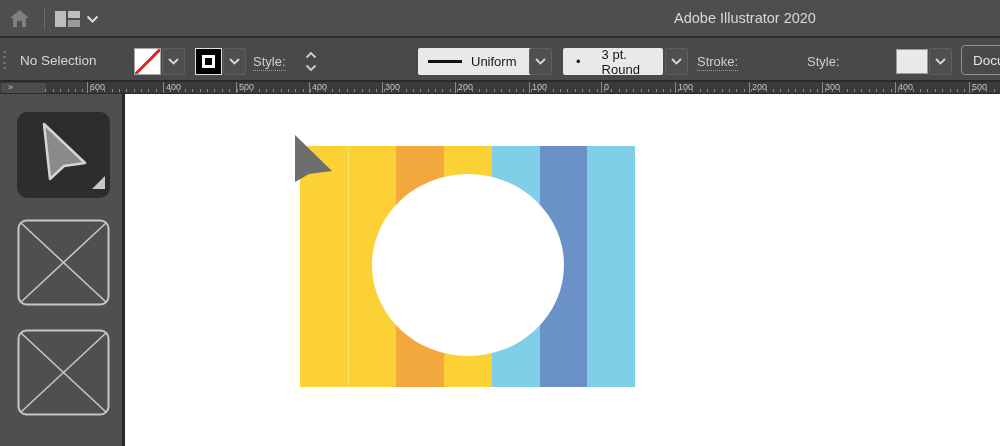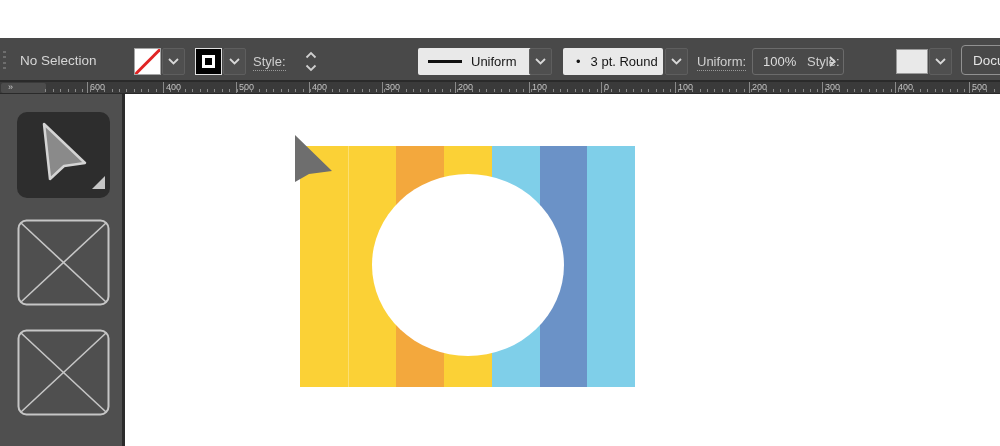--- a/index.html
+++ b/index.html
@@ -47,21 +47,21 @@
   #weight-field .val{flex:1;padding-left:8px;}
   #weight-field .chv{width:22px;align-self:stretch;border-left:1px solid #6B6B6B;
                      display:flex;align-items:center;justify-content:center;}
   .lite-btn{position:absolute;top:10px;height:27px;background:#E9E9E9;border-radius:2px;
             display:flex;align-items:center;color:#161616;font-size:13px;box-sizing:border-box;}
   #uniform-btn{left:418px;width:118px;}
   #uniform-btn .wline{width:34px;height:3px;background:#111;margin-left:10px;}
   #uniform-btn span{margin-left:9px;}
   #brush-btn{left:563px;width:100px;}
   #brush-btn .dot{margin-left:13px;font-size:13px;}
-  #brush-btn span.txt{margin-left:10px;}
+  #brush-btn span.txt{margin-left:21px;}
   #opacity-field{left:752px;width:92px;}
   #opacity-field .val{flex:1;padding-left:10px;}
   #opacity-field .arr{width:22px;display:flex;align-items:center;justify-content:center;}
   #style-swatch{position:absolute;left:896px;top:11px;width:32px;height:25px;background:#E9E9E9;
                 border:1px solid #9A9A9A;box-sizing:border-box;}
   #docu-btn{position:absolute;left:961px;top:7px;width:58px;height:30px;border:1.5px solid #919191;
             border-radius:4px;box-sizing:border-box;color:#E3E3E3;font-size:13.5px;
             display:flex;align-items:center;padding-left:11px;background:transparent;}
   
   #ruler{position:absolute;left:0;top:82px;width:1000px;height:12px;background:#3A3A3A;
@@ -83,20 +83,35 @@
   #artwork{position:absolute;display:flex;}
   #artwork .stripe{flex:1;height:100%;}
   #art-circle{position:absolute;border-radius:50%;}
   #pointer{position:absolute;left:293px;top:133px;}
 </style>
 </head>
 <body>
 
 <div id="app">
 
+  <div id="titlebar">
+    <svg id="home-ic" width="21" height="21" viewBox="0 0 21 21">
+      <path d="M10.5 2 L20 10 H17 V19 H13 V13 H8 V19 H4 V10 H1 Z" fill="#7F7F7F"></path>
+    </svg>
+    <div class="vdiv"></div>
+    <div id="arrange-ic">
+      <div class="l"></div>
+        <div class="rt"></div>
+        <div class="rb"></div>
+    </div>
+    <svg id="tb-chev" width="13" height="9" viewBox="0 0 13 9">
+      <path d="M1.5 1.5 L6.5 6.5 L11.5 1.5" fill="none" stroke="#DCDCDC" stroke-width="2"></path>
+    </svg>
+    <div id="win-title">Adobe Illustrator 2020</div>
+  </div>
 
   <div id="controlbar">
     <div id="grip">
         <i></i>
         <i></i>
         <i></i>
         <i></i>
       </div>
     <div id="no-selection">No Selection</div>
 
@@ -142,29 +157,21 @@
     <div id="brush-btn" class="lite-btn">
       <span class="dot">•</span>
       <span class="txt">3 pt. Round</span>
     </div>
     <div class="swatch-chev" style="left:665px">
       <svg width="11" height="7" viewBox="0 0 11 7">
           <path d="M1 1 L5.5 5.5 L10 1" fill="none" stroke="#D8D8D8" stroke-width="1.8"></path>
         </svg>
     </div>
 
-    <div class="cb-label dotted" style="left:697px">Uniform:</div>
-    <div id="opacity-field" class="field">
-      <div class="val">100%</div>
-      <div class="arr">
-        <svg width="7" height="11" viewBox="0 0 7 11">
-            <path d="M1 1 L5.5 5.5 L1 10" fill="none" stroke="#D8D8D8" stroke-width="1.8"></path>
-          </svg>
-      </div>
-    </div>
+    <div class="cb-label dotted" style="left:697px">Stroke:</div>
 
     <div class="cb-label" style="left:807px">Style:</div>
     <div id="style-swatch"></div>
     <div class="swatch-chev" style="left:929px">
       <svg width="11" height="7" viewBox="0 0 11 7">
           <path d="M1 1 L5.5 5.5 L10 1" fill="none" stroke="#D8D8D8" stroke-width="1.8"></path>
         </svg>
     </div>
 
     <button id="docu-btn">Docu</button>

